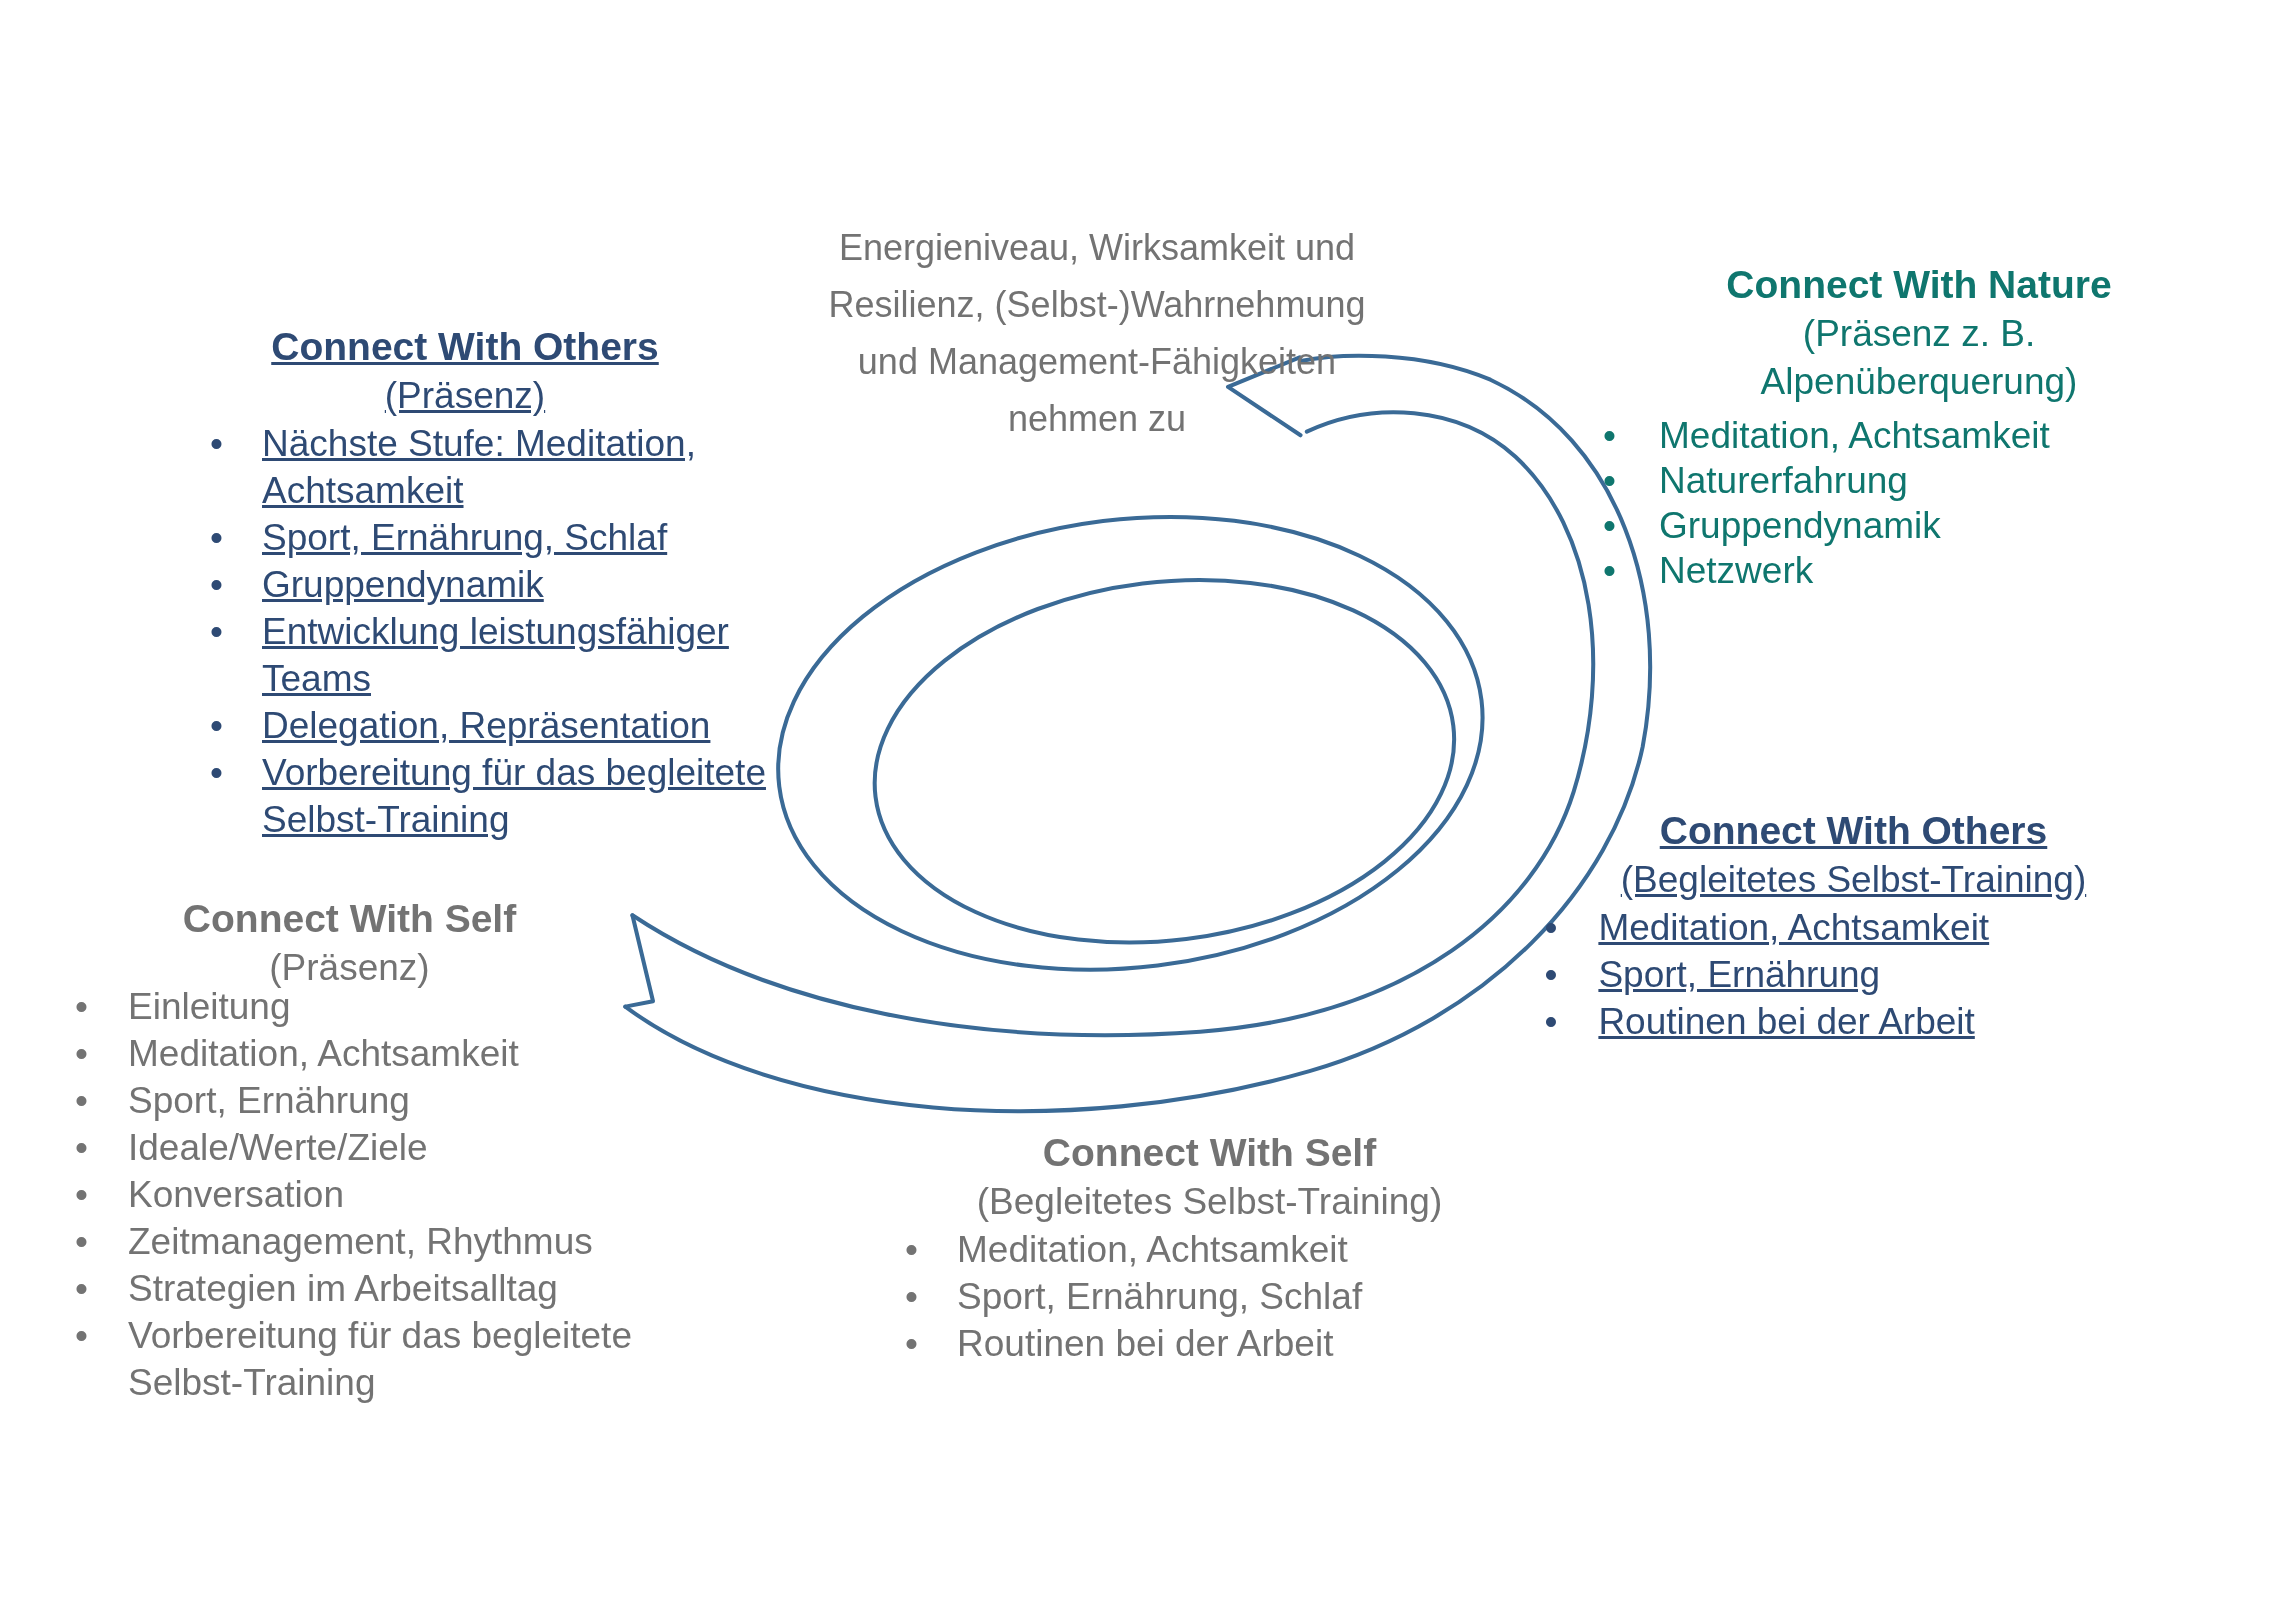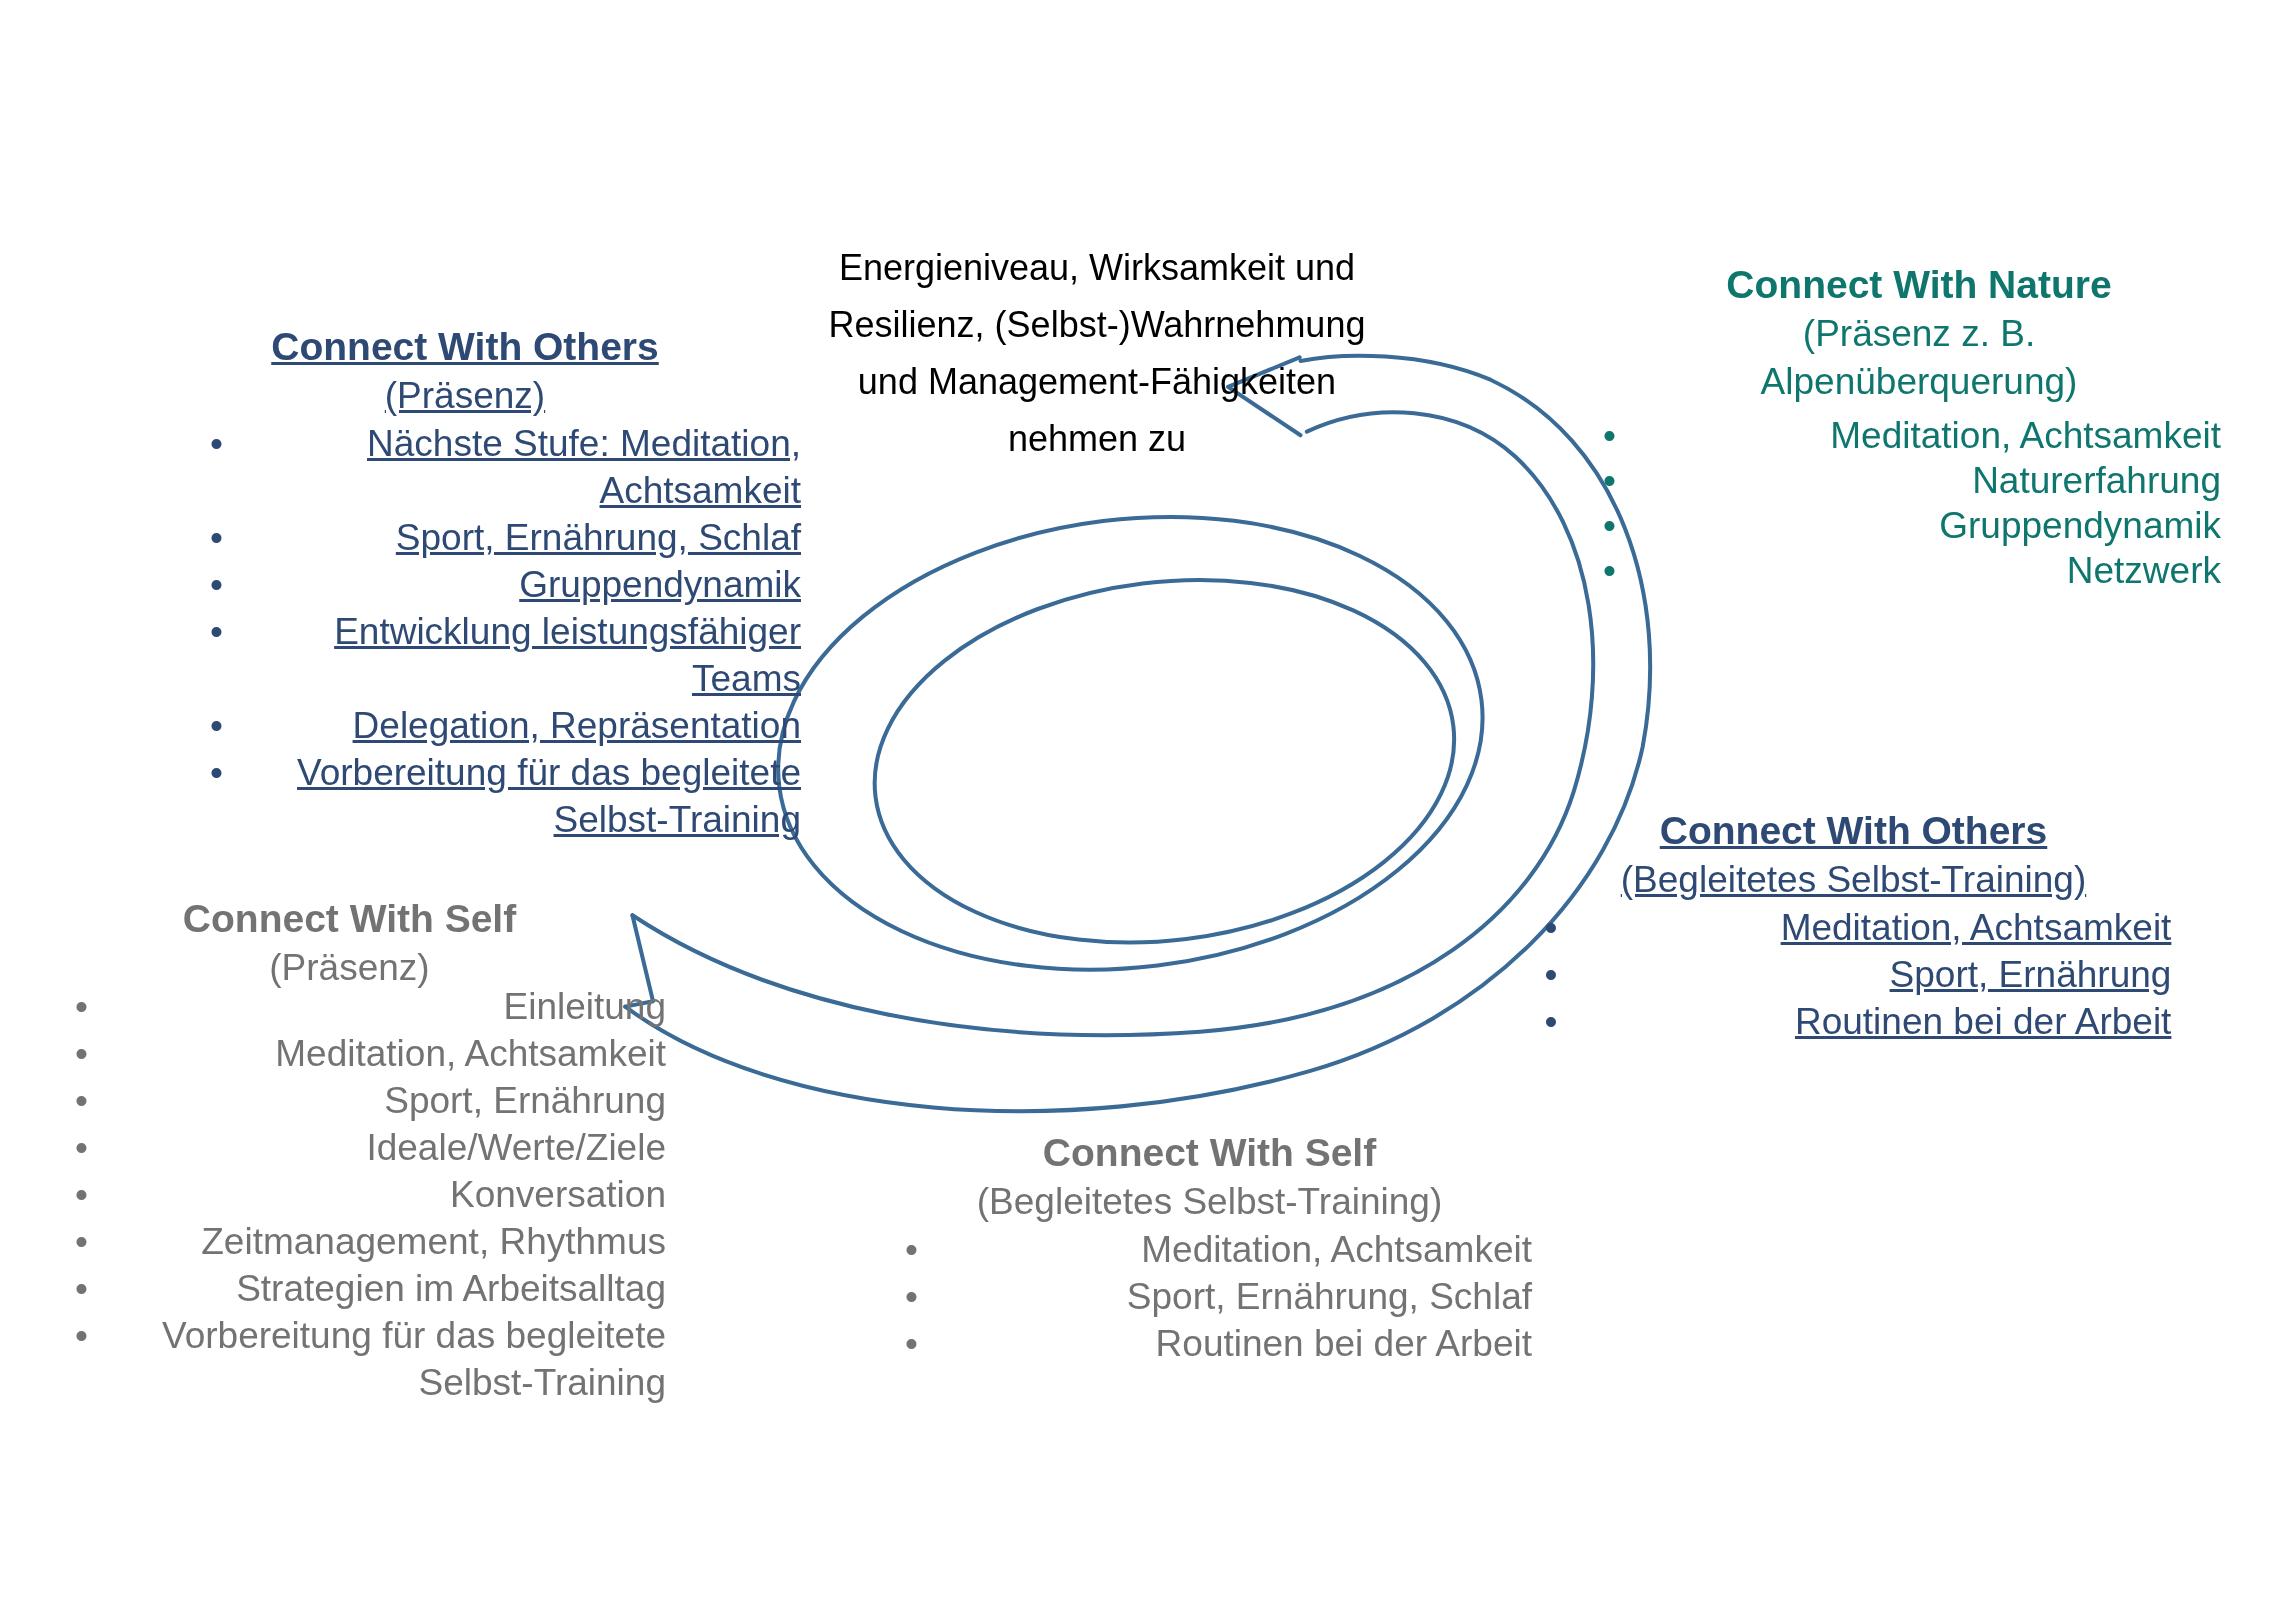--- a/index.html
+++ b/index.html
@@ -8,32 +8,32 @@
     width:2293px;height:1621px;
     background:#ffffff;
     overflow:hidden;
     font-family:"Liberation Sans","DejaVu Sans",sans-serif;
   }
   #spiral-svg{position:absolute;left:0;top:0;width:2293px;height:1621px;}
 
   .block{position:absolute;}
   .block .title{font-weight:bold;font-size:39px;line-height:50px;text-align:center;}
   .block .subtitle{font-size:37px;line-height:48px;text-align:center;}
-  .block ul{list-style:none;margin:0;padding:0;text-align:right;}
+  .block ul{list-style:none;margin:0;padding:0;text-align:left;}
   .block li{position:relative;font-size:37px;line-height:47px;padding-left:52px;}
   .block li::before{content:"\2022";position:absolute;left:0;top:0;}
 
   .navy{color:#2E4A74;text-decoration:underline;}
   .blue{color:#737373;}
   .green{color:#0f766e;}
 
   
   #annotation{
     position:absolute;left:788px;top:219px;width:618px;
-    color:#000000;font-size:36px;line-height:57px;text-align:center;margin-top:20px;
+    color:#737373;font-size:36px;line-height:57px;text-align:center;
   }
 
   
   #block-others-praesenz{left:129px;top:322px;width:672px;}
   #block-others-praesenz ul{margin:0 0 0 81px;width:591px;}
 
   
   #block-nature-praesenz{left:1586px;top:260px;width:666px;}
   #block-nature-praesenz ul{margin:7.2px 0 0 17px;width:618px;}
   #block-nature-praesenz li{padding-left:56px;line-height:45px;}

